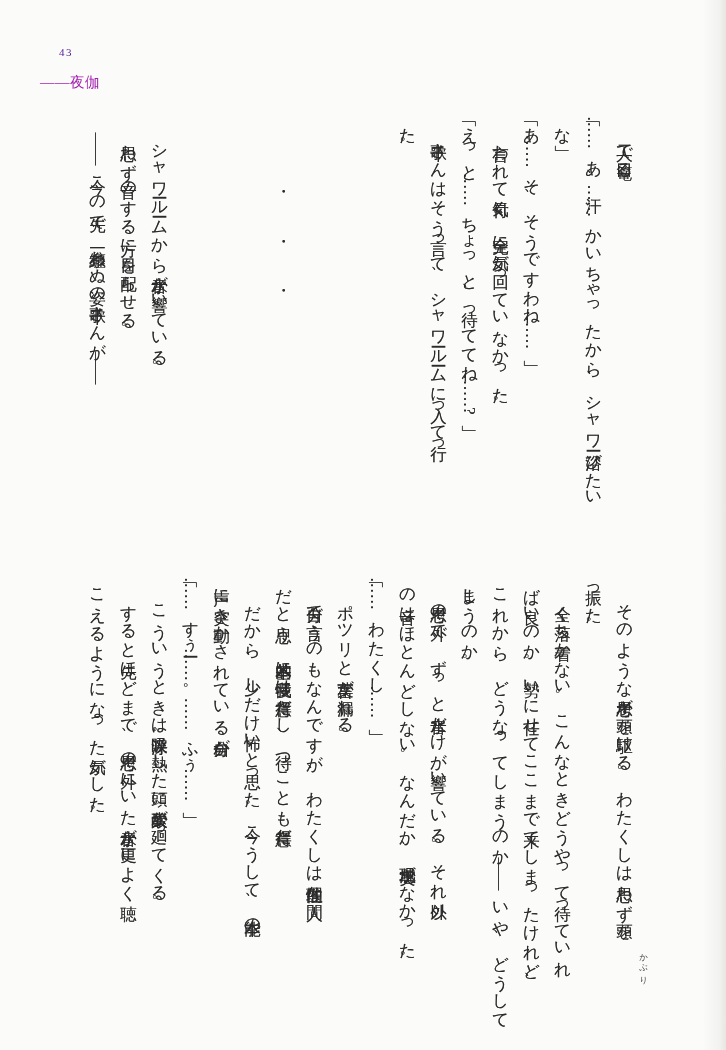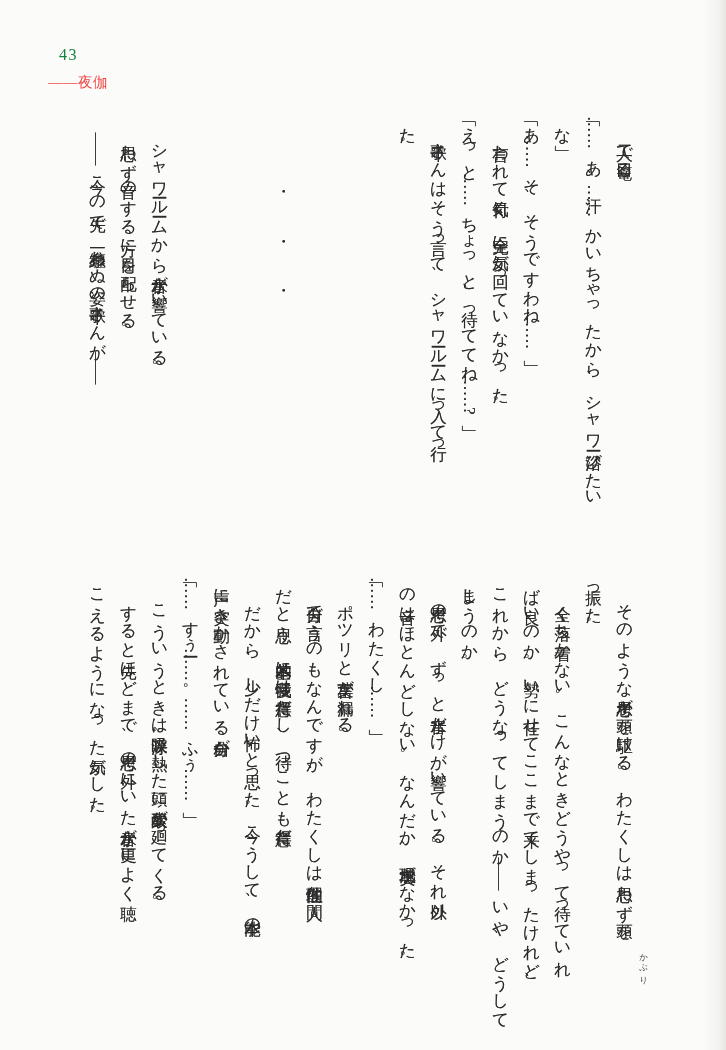--- a/index.html
+++ b/index.html
@@ -7,25 +7,25 @@
     position:relative;
     width:726px;height:1050px;
     background:#fbfbf9;
     overflow:hidden;
     font-family:"Liberation Serif","DejaVu Serif",serif;
     color:#2b2b2b;
   }
   
   .page-number{
     position:absolute;left:59px;top:46px;
-    font-size:16px;letter-spacing:1.5px;color:#15803d;
+    font-size:11px;letter-spacing:1.5px;color:#4c1d95;
   }
   .running-header{
-    position:absolute;left:48px;top:73px;
-    font-size:14.5px;letter-spacing:.5px;color:#ef4444;
+    position:absolute;left:40px;top:73px;
+    font-size:14.5px;letter-spacing:.5px;color:#a21caf;
   }
   
   .vtext{
     position:absolute;
     left:82px;
     height:446px;
     writing-mode:vertical-rl;
     -webkit-text-orientation:mixed;
     text-orientation:mixed;
     font-size:16.5px;

